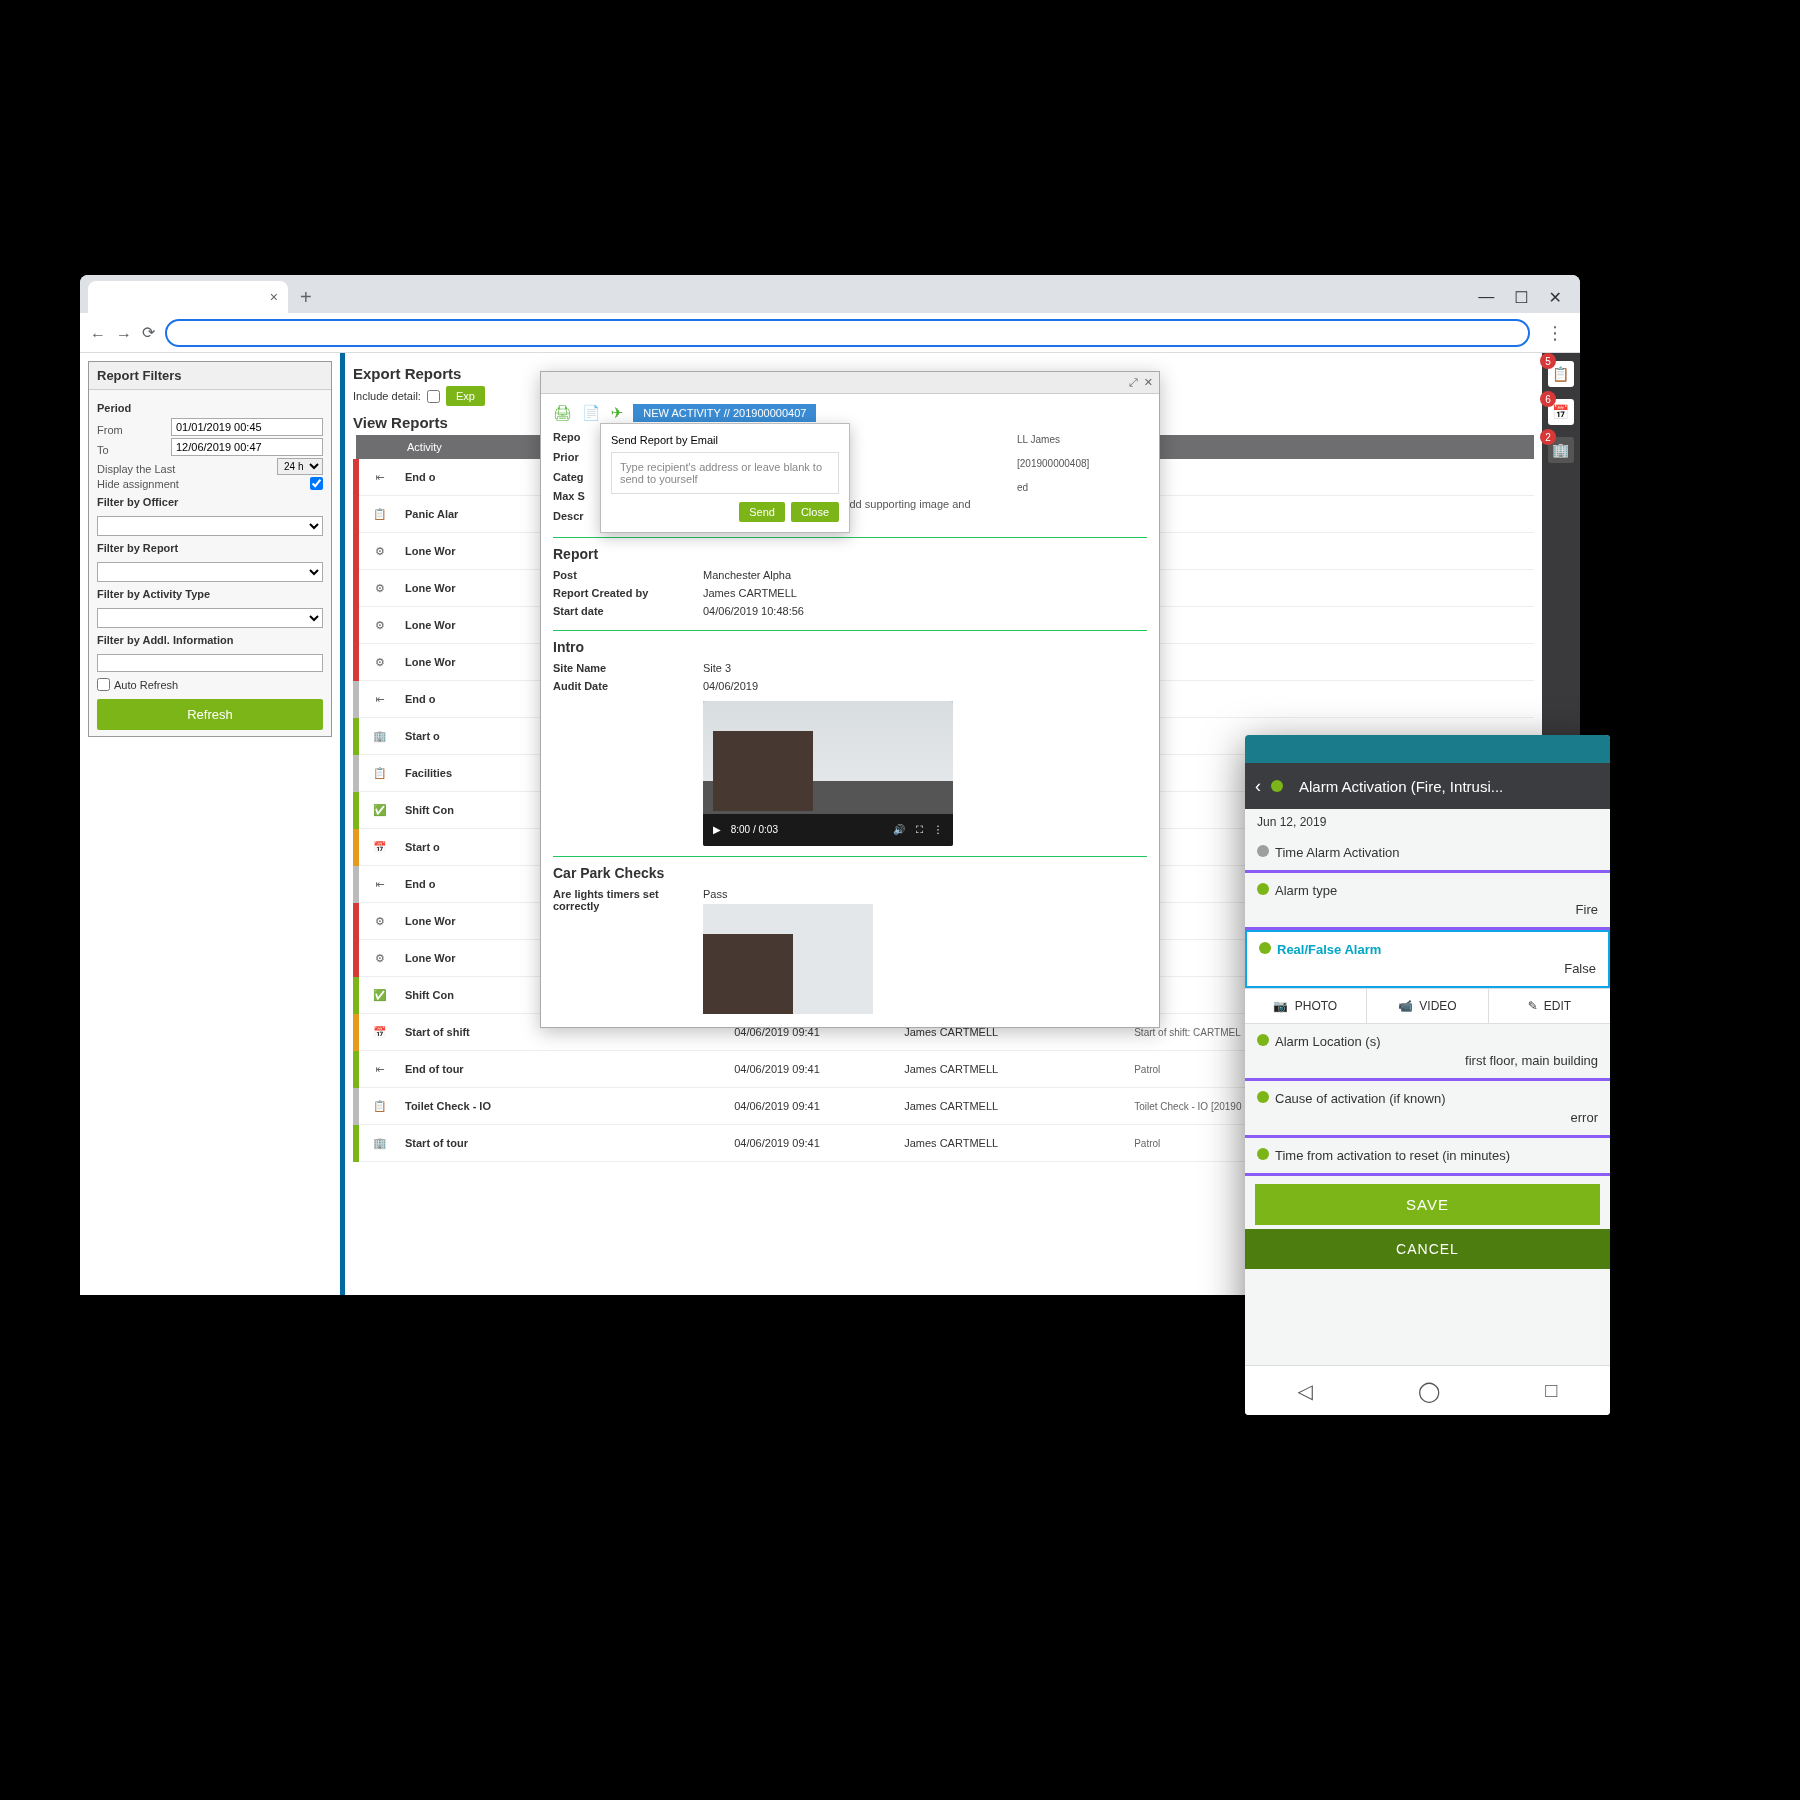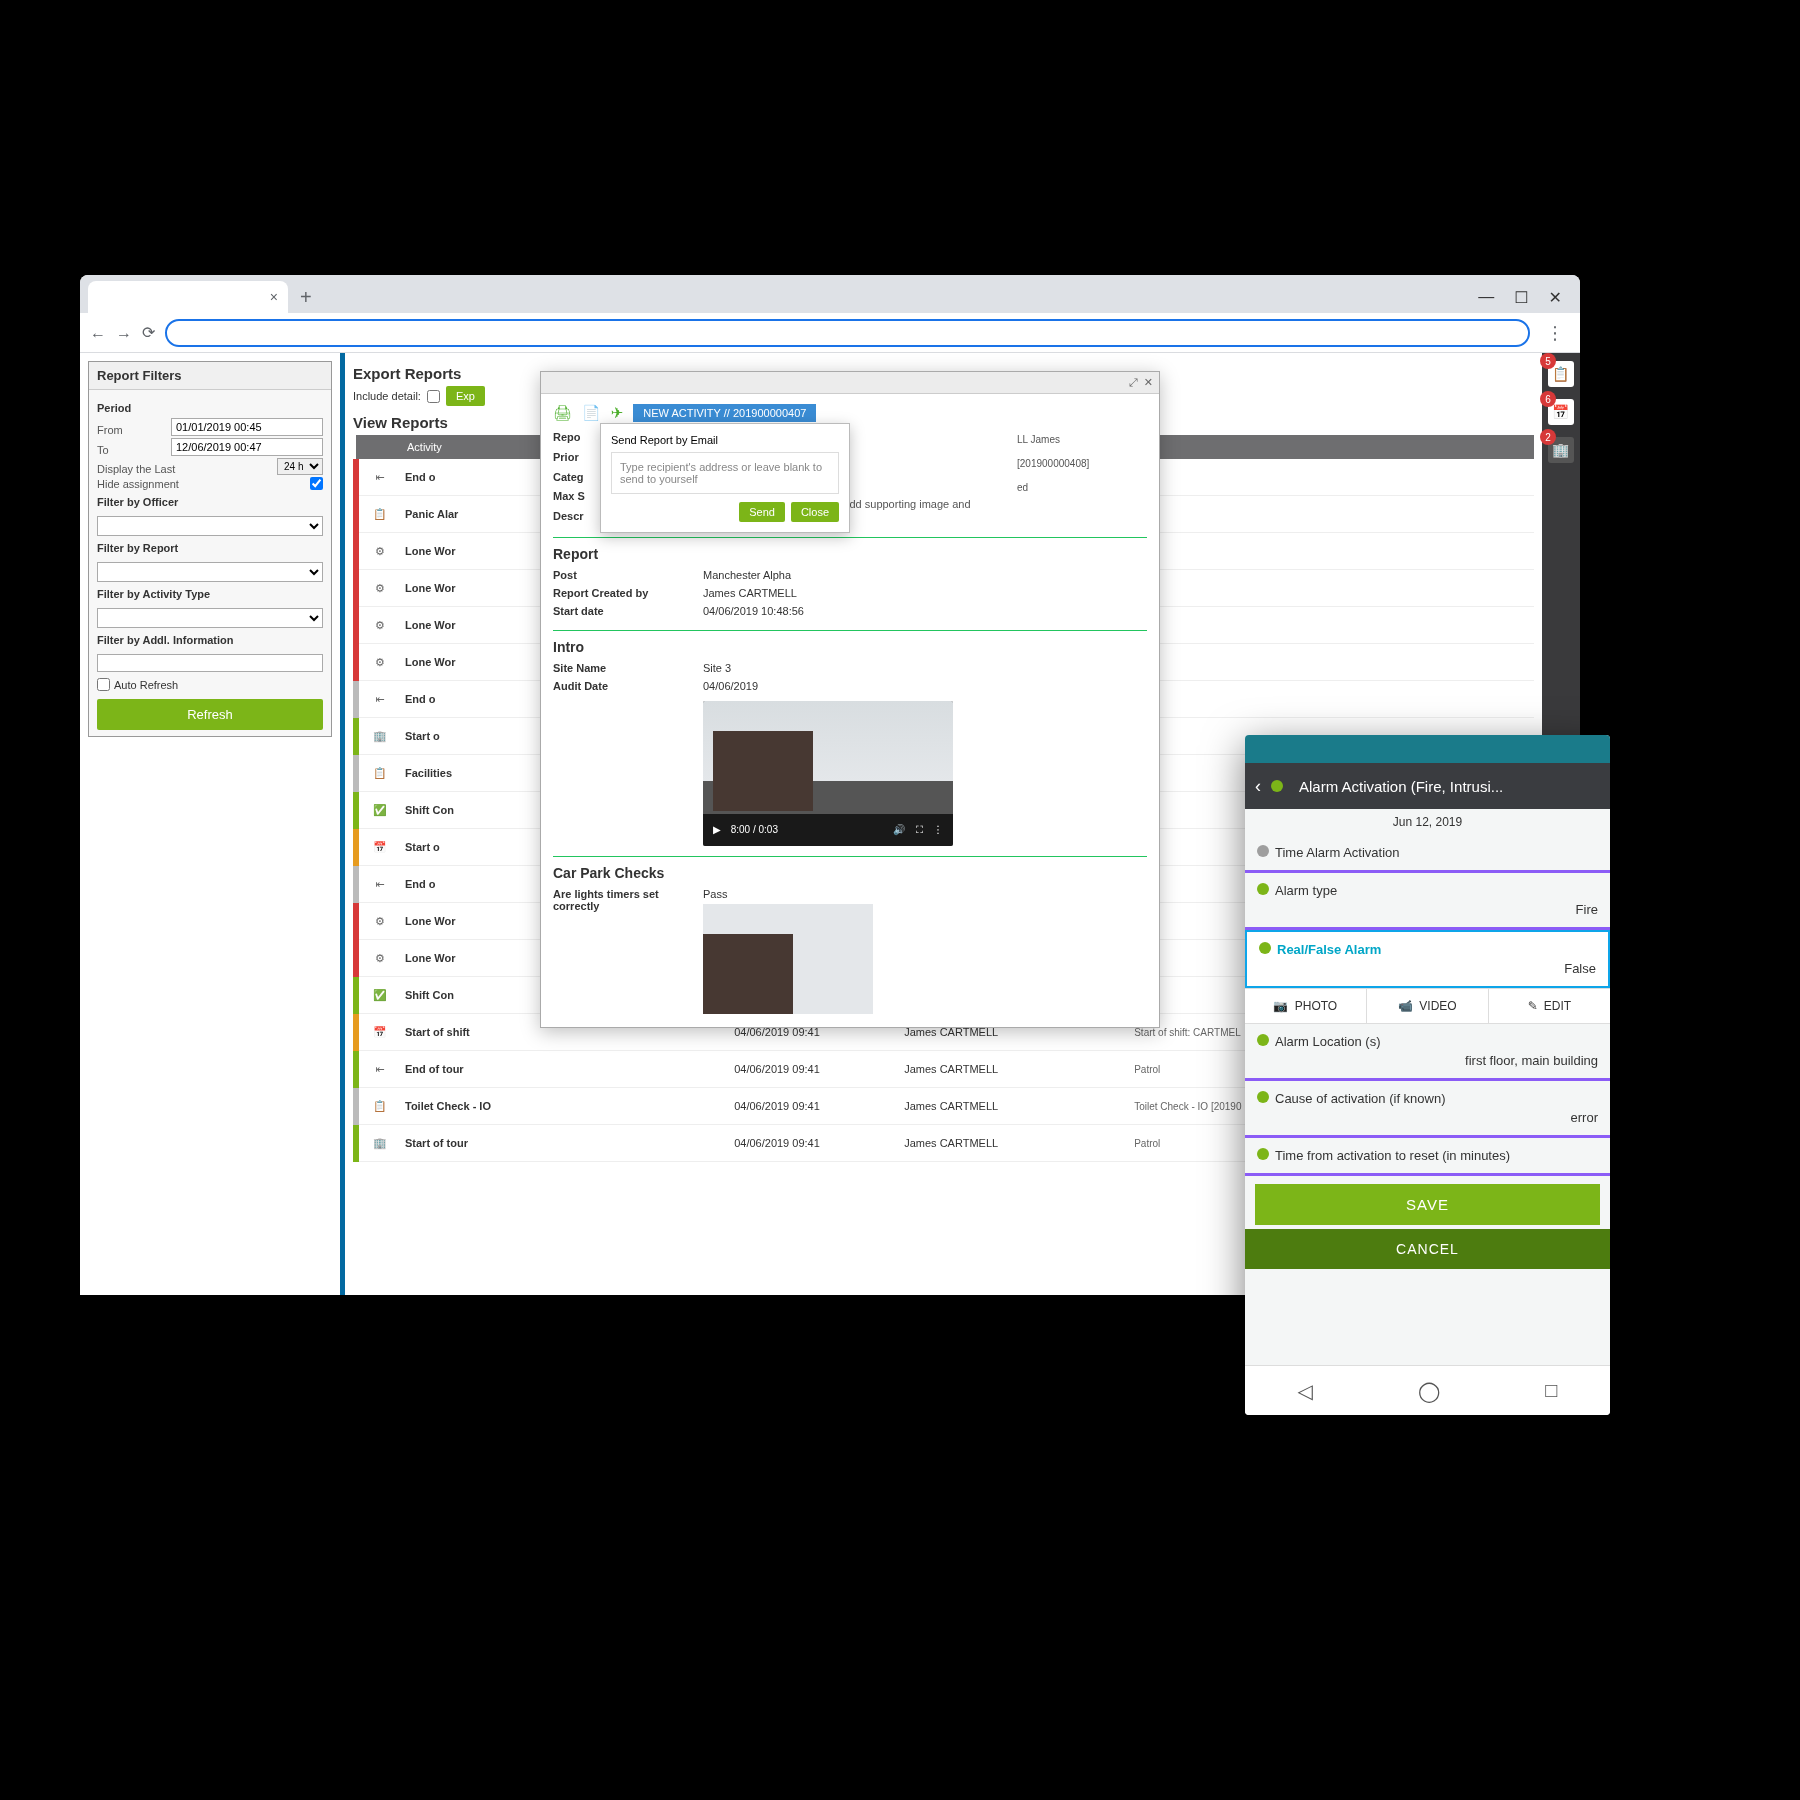--- a/index.html
+++ b/index.html
@@ -67,21 +67,21 @@
 .popover .btns{display:flex;justify-content:flex-end;gap:6px}
 .btn-sm{padding:4px 10px;font-size:11px;border:none;border-radius:2px;color:#fff}
 .btn-send{background:#7cb518}.btn-close{background:#7cb518}
 .phone{position:absolute;right:-10px;top:460px;width:365px;height:680px;background:#f4f6f6;border-radius:4px;box-shadow:0 10px 40px rgba(0,0,0,.5);overflow:hidden;display:flex;flex-direction:column}
 .ph-status{height:28px;background:#1a7b8a}
 .ph-title{height:46px;background:#3a3c40;display:flex;align-items:center;padding:0 10px;gap:10px;color:#fff;font-size:15px}
 .ph-back{font-size:18px}
 .dot{width:12px;height:12px;border-radius:50%;display:inline-block;margin-right:6px}
 .dot-green{background:#7cb518}.dot-grey{background:#9e9e9e}
 .ph-body{flex:1;background:#f4f6f6;overflow:hidden}
-.ph-date{text-align:center;padding:6px 12px;font-size:12px;color:#333}
+.ph-date{text-align:left;padding:6px 12px;font-size:12px;color:#333}
 .ph-field{padding:10px 12px;border-bottom:3px solid #8b5cf6;font-size:13px;color:#333}
 .ph-field .val{text-align:right;color:#333;margin-top:4px}
 .ph-active{border:2px solid #0ea5e9;background:#fff}
 .ph-active .lbl{color:#00a6c7;font-weight:bold}
 .ph-actions{display:flex;border-top:1px solid #ddd;border-bottom:1px solid #ddd;background:#fff}
 .ph-act{flex:1;text-align:center;padding:10px 0;font-size:12px;color:#333;border-right:1px solid #ddd;display:flex;align-items:center;justify-content:center;gap:6px}
 .ph-act:last-child{border-right:none}
 .ph-save{margin:8px 10px 4px 10px;background:#7cb518;color:#fff;text-align:center;padding:12px;font-size:15px;border:none;width:calc(100% - 20px);letter-spacing:1px}
 .ph-cancel{background:#4d7c0f;color:#fff;text-align:center;padding:12px;font-size:14px;letter-spacing:1px}
 .ph-nav{height:50px;background:#fff;display:flex;align-items:center;justify-content:space-around;border-top:1px solid #ddd;font-size:20px;color:#555}

